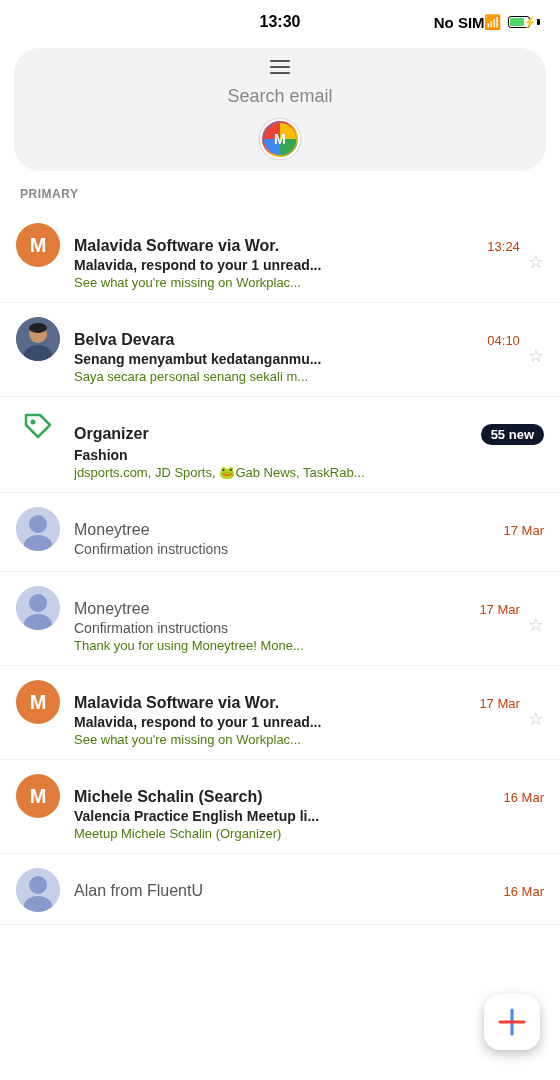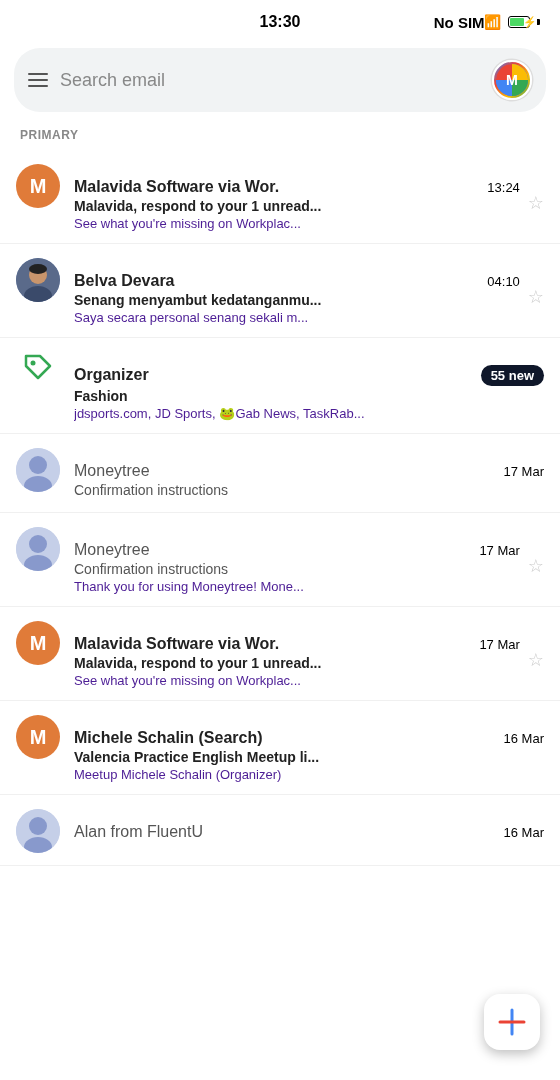--- a/index.html
+++ b/index.html
@@ -71,20 +71,21 @@
 
     
     .search-bar {
       margin: 8px 14px 10px 14px;
       background: #f1f3f4;
       border-radius: 26px;
       display: flex;
       align-items: center;
       padding: 12px 14px;
       gap: 12px;
+      flex-direction: column;
     }
     .hamburger-icon {
       display: flex;
       flex-direction: column;
       gap: 4px;
       cursor: pointer;
       flex-shrink: 0;
     }
     .hamburger-icon span {
       display: block;
@@ -202,39 +203,39 @@
       text-overflow: ellipsis;
       margin-right: 8px;
       margin-top: 16px;
     }
     .email-sender.read {
       font-weight: 400;
       color: #555;
     }
     .email-time {
       font-size: 13px;
-      color: #000000;
+      color: #c2410c;
       flex-shrink: 0;
     }
     .email-subject {
       font-size: 14px;
       color: #222;
       font-weight: 700;
       white-space: nowrap;
       overflow: hidden;
       text-overflow: ellipsis;
       margin-bottom: 2px;
     }
     .email-subject.read {
       font-weight: 400;
       color: #555;
     }
     .email-preview {
       font-size: 13px;
-      color: #4c1d95;
+      color: #4d7c0f;
       white-space: nowrap;
       overflow: hidden;
       text-overflow: ellipsis;
     }
 
     .star-icon {
       margin-left: 8px;
       margin-top: 30px;
       color: #ccc;
       font-size: 18px;

